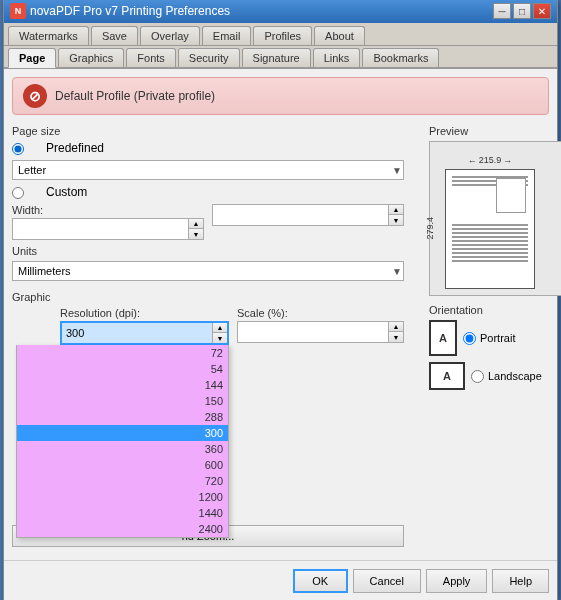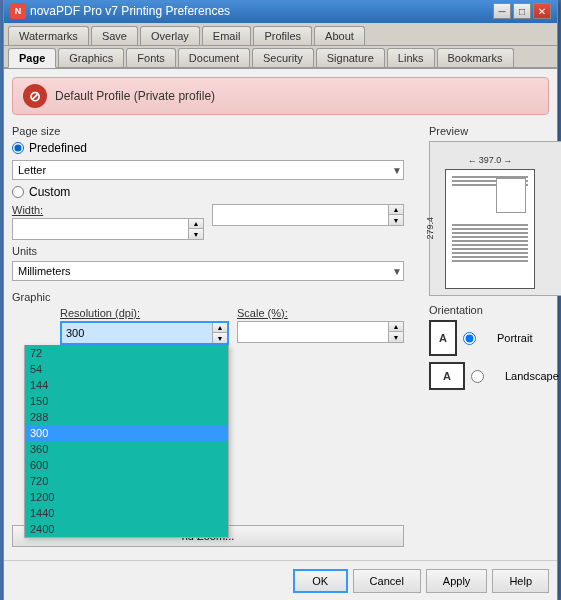--- a/index.html
+++ b/index.html
@@ -145,22 +145,22 @@
       margin-left: 15px;
     }
     .section-label {
       font-size: 11px;
       color: #333;
       margin-bottom: 4px;
       font-weight: normal;
     }
     .radio-row {
       display: flex;
-      align-items: center;
-      gap: 5px;
+      align-items: flex-end;
+      gap: 22px;
       margin-bottom: 5px;
     }
     .radio-input {
       width: 12px;
       height: 12px;
       accent-color: #0066cc;
     }
     .dropdown-container {
       position: relative;
       margin-bottom: 5px;
@@ -199,21 +199,20 @@
       gap: 8px;
       margin-bottom: 5px;
     }
     .field-group {
       flex: 1;
     }
     .field-label {
       font-size: 11px;
       margin-bottom: 2px;
       color: #333;
-      text-decoration: underline;
     }
     .spinbox {
       display: flex;
       border: 1px solid #aaa;
       background: white;
       width: 100%;
     }
     .spinbox input {
       flex: 1;
       border: none;
@@ -258,27 +257,28 @@
     .resolution-group {
       flex: 1;
       position: relative;
     }
     .scale-group {
       flex: 1;
     }
     .dropdown-list {
       position: absolute;
       top: 100%;
-      left: 12px;
+      left: 4px;
       right: 0;
-      background: #14b8a6;
+      background: #f0abfc;
       border: 1px solid #aaa;
       border-top: none;
       z-index: 100;
       box-shadow: 2px 2px 5px rgba(0,0,0,0.2);
+      text-align: right;
     }
     .dropdown-list-item {
       padding: 2px 5px;
       font-size: 11px;
       cursor: pointer;
       color: #333;
     }
     .dropdown-list-item:hover, .dropdown-list-item.selected {
       background: #3399ff;
       color: white;
@@ -376,21 +376,21 @@
       background: white;
       position: relative;
     }
     .page-icon.landscape {
       width: 36px;
       height: 28px;
     }
     .orient-radio-label {
       display: flex;
       align-items: center;
-      gap: 21px;
+      gap: 4px;
       font-size: 11px;
     }
     .zoom-btn {
       width: 100%;
       padding: 4px;
       background: linear-gradient(to bottom, #f5f5f5, #e0e0e0);
       border: 1px solid #aaa;
       cursor: pointer;
       font-size: 11px;
       text-align: center;
@@ -443,21 +443,20 @@
     <div class="tab">Overlay</div>
     <div class="tab">Email</div>
     <div class="tab">Profiles</div>
     <div class="tab">About</div>
   </div>
 
   <div class="tab-row-2">
     <div class="tab active">Page</div>
     <div class="tab">Graphics</div>
     <div class="tab">Fonts</div>
-    <div class="tab">Document</div>
     <div class="tab">Security</div>
     <div class="tab">Signature</div>
     <div class="tab">Links</div>
     <div class="tab">Bookmarks</div>
   </div>
 
   <div class="content-area">
 
     <div class="profile-banner">
       <div class="profile-icon">⊘</div>
@@ -565,21 +564,21 @@
           </div>
           <button class="zoom-btn" style="margin-top: 175px;">nd Zoom...</button>
         </div>
       </div>
 
       <div class="right-panel">
 
         <div class="preview-label">Preview</div>
         <div class="preview-box">
           <div class="preview-wrapper">
-            <div class="dim-arrow-top">← <span style="margin:0 2px;">397.0</span> →</div>
+            <div class="dim-arrow-top">← <span style="margin:0 2px;">215.9</span> →</div>
             <div class="dim-arrow-left">
               <span style="writing-mode:vertical-lr; transform:rotate(180deg); font-size:9px;">279.4</span>
             </div>
             <div class="preview-page">
               <div class="preview-small-box"></div>
               <div class="preview-line"></div>
               <div class="preview-line"></div>
               <div class="preview-line"></div>
               <div class="preview-line" style="margin-top:36px;"></div>
               <div class="preview-line"></div>

